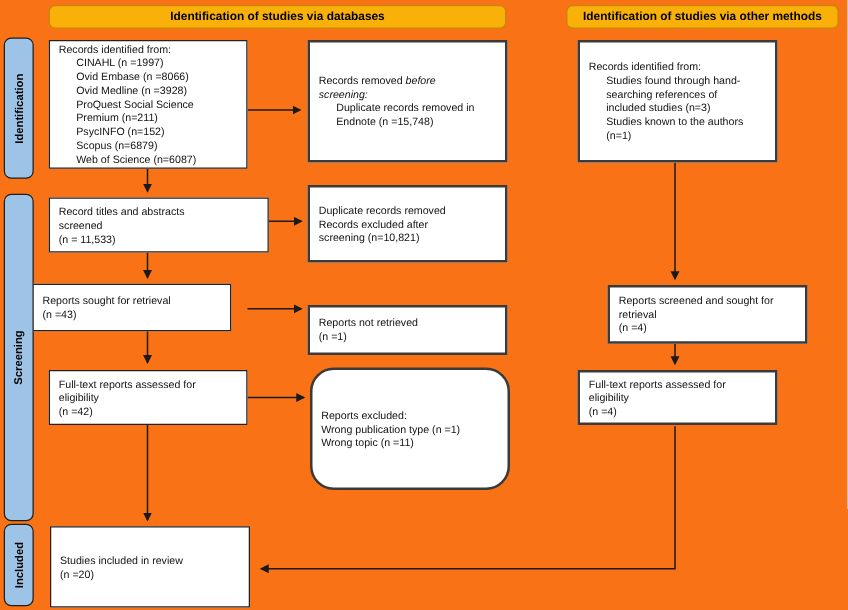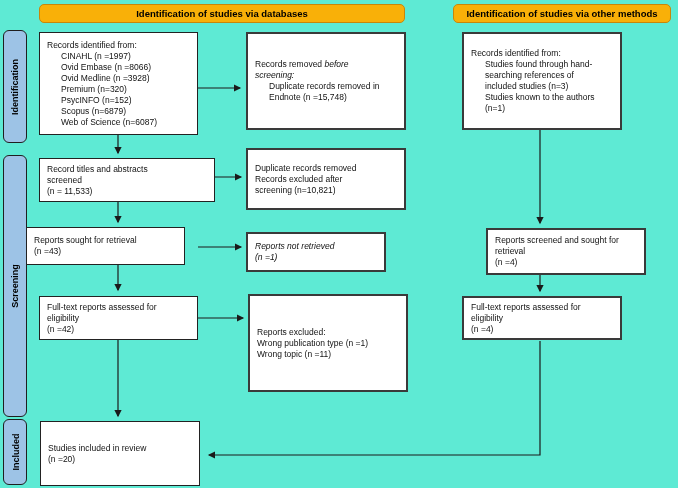--- a/index.html
+++ b/index.html
@@ -1,17 +1,17 @@
 <!DOCTYPE html>
 <html><head>
 <meta charset="utf-8">
 <style>
   html,body{margin:0;padding:0;background:#fff;}
   .canvas{
-    position:relative;width:678px;height:488px;background:#5eead4;
+    position:relative;width:678px;height:488px;background:#f97316;
     font-family:"Liberation Sans",sans-serif;color:#111;overflow:hidden;
   }
   .arrows{position:absolute;left:0;top:0;pointer-events:none;}
   .hdr{
     position:absolute;height:19px;background:#F9B008;border:1px solid #C8860A;
     border-radius:5px;display:flex;align-items:center;justify-content:center;
     font-size:9.5px;font-weight:bold;color:#000;box-sizing:border-box;
   }
   .tab{
     position:absolute;left:3px;width:24px;background:#9DC3E6;border:1.5px solid #1f1f1f;
@@ -72,21 +72,22 @@
   <div class="tab" style="top:419px;height:66px;">
     <span>Included</span>
   </div>
 
   <div class="box" style="left:39px;top:32px;width:159px;height:103px;">
     <div class="txt">
       <div>Records identified from:</div>
       <div class="ind">CINAHL (n =1997)</div>
       <div class="ind">Ovid Embase (n =8066)</div>
       <div class="ind">Ovid Medline (n =3928)</div>
-      <div class="ind">Premium (n=320)</div>
+      <div class="ind">ProQuest Social Science</div>
+      <div class="ind">Premium (n=211)</div>
       <div class="ind">PsycINFO (n=152)</div>
       <div class="ind">Scopus (n=6879)</div>
       <div class="ind">Web of Science (n=6087)</div>
     </div>
   </div>
 
   <div class="box" style="left:39px;top:158px;width:176px;height:44px;">
     <div class="txt">
       <div>Record titles and abstracts</div>
       <div>screened</div>
@@ -126,28 +127,28 @@
   </div>
 
   <div class="box thick" style="left:246px;top:148px;width:160px;height:62px;">
     <div class="txt">
       <div>Duplicate records removed</div>
       <div>Records excluded after</div>
       <div>screening (n=10,821)</div>
     </div>
   </div>
 
-  <div class="box thick" style="left:246px;top:232px;width:140px;height:40px;font-style:italic;">
+  <div class="box thick" style="left:246px;top:244px;width:160px;height:40px;">
     <div class="txt">
       <div>Reports not retrieved</div>
       <div>(n =1)</div>
     </div>
   </div>
 
-  <div class="box thick" style="left:248px;top:294px;width:160px;height:98px;">
+  <div class="box thick" style="left:248px;top:294px;width:160px;height:98px;border-radius:19px;">
     <div class="txt">
       <div>Reports excluded:</div>
       <div>Wrong publication type (n =1)</div>
       <div>Wrong topic (n =11)</div>
     </div>
   </div>
 
   <div class="box thick" style="left:462px;top:32px;width:160px;height:98px;">
     <div class="txt">
       <div>Records identified from:</div>

